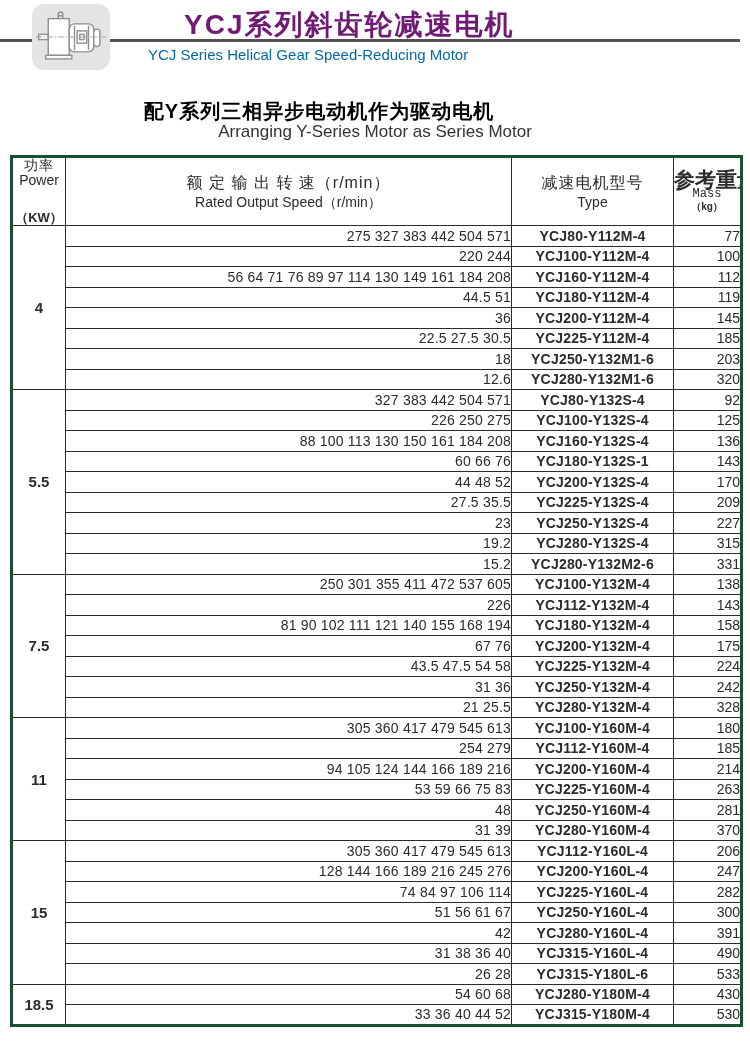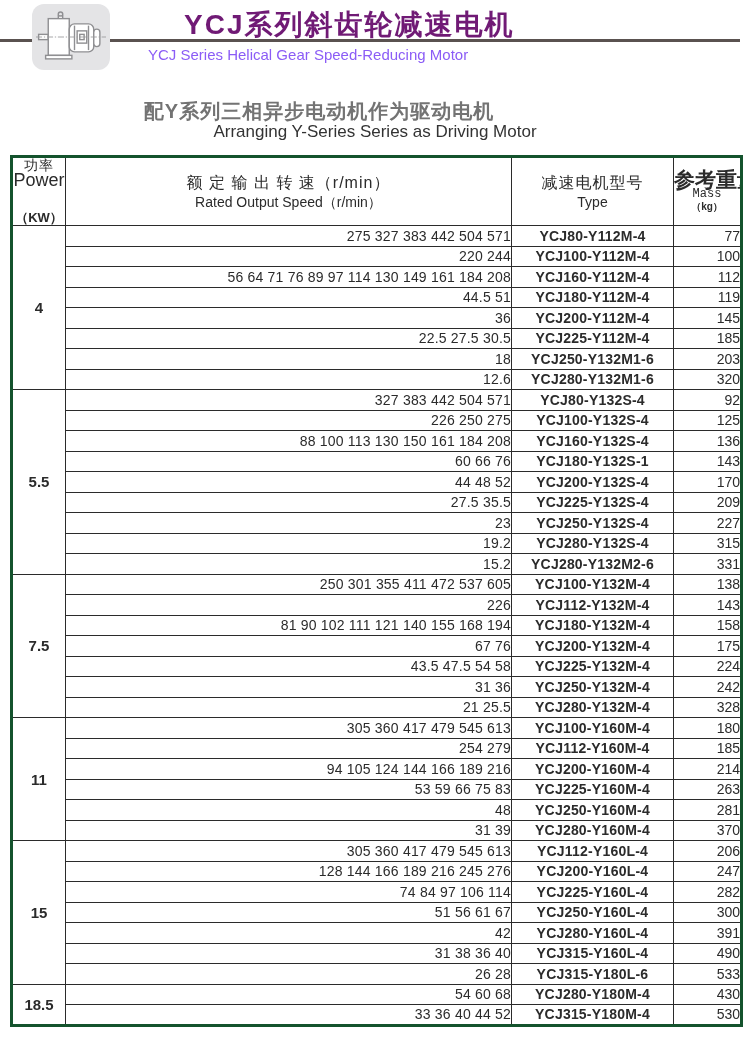--- a/index.html
+++ b/index.html
@@ -37,32 +37,32 @@
     font-weight: bold;
     letter-spacing: 2px;
     color: #701a75;
     white-space: nowrap;
     margin-left: 36px;
   }
   .title-en {
     position: absolute;
     left: 148px; top: 46px;
     font-size: 15px;
-    color: #8b5cf6;
+    color: #0369a1;
     white-space: nowrap;
   }
   .subtitle-zh {
     position: absolute;
     left: 0; top: 98px;
     width: 638px;
     text-align: center;
     font-size: 20px;
     font-weight: bold;
     letter-spacing: 1px;
-    color: #737373;
+    color: #000000;
   }
   .subtitle-en {
     position: absolute;
     left: 0; top: 122px;
     width: 750px;
     text-align: center;
     font-size: 17px;
     color: #333333;
   }
 
@@ -77,21 +77,21 @@
   table.spec th, table.spec td {
     border: 1px solid #2b2b2b;
     overflow: hidden;
     white-space: nowrap;
   }
   table.spec { border: 3px solid #14532d; }
   thead th { border-bottom-width: 2px; height: 44px; vertical-align: middle; padding: 0; }
   .hdr-zh   { font-size: 16px; font-weight: normal; letter-spacing: 1px; line-height: 21px; text-align: center; }
   .hdr-en   { font-size: 14px; font-weight: normal; line-height: 18px; text-align: center; }
   .hdr-power .hdr-zh { font-size: 14px; line-height: 15px; }
-  .hdr-power .hdr-en { font-size: 18px; line-height: 14px; }
+  .hdr-power .hdr-en { font-size: 14px; line-height: 14px; }
   .hdr-power .hdr-unit { font-size: 13px; line-height: 14px; text-align: center; margin-top: 24px; }
   .hdr-mass .hdr-zh { font-size: 21px; font-weight: bold; letter-spacing: 0; line-height: 17px; }
   .hdr-mass .hdr-en { font-size: 12px; line-height: 13px; font-family: Liberation Mono, monospace; }
   .hdr-mass .hdr-unit { font-size: 10px; line-height: 12px; text-align: center; }
 
   tbody td { height: 20.5px; font-size: 14px; vertical-align: middle; }
   td.power-cell {
     text-align: center;
     font-weight: bold;
     font-size: 15px;
@@ -138,21 +138,21 @@
       </g>
 
       <line x1="0" y1="33" x2="80" y2="33" stroke="#9a9a9d" stroke-width="1" stroke-dasharray="7 2 1.5 2"></line>
     </svg>
   </div>
 
   <div class="title-zh">YCJ系列斜齿轮减速电机</div>
   <div class="title-en">YCJ  Series Helical Gear Speed-Reducing Motor</div>
 
   <div class="subtitle-zh">配Y系列三相异步电动机作为驱动电机</div>
-  <div class="subtitle-en">Arranging Y-Series Series as Driving Motor</div>
+  <div class="subtitle-en">Arranging Y-Series Motor as Series Motor</div>
 
   <table class="spec">
     <colgroup>
       <col style="width:54px">
       <col style="width:446px">
       <col style="width:162px">
       <col style="width:68px">
     </colgroup>
     <thead>
       <tr>

